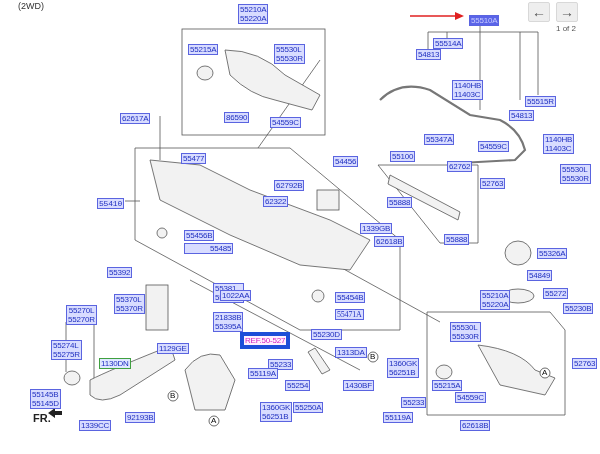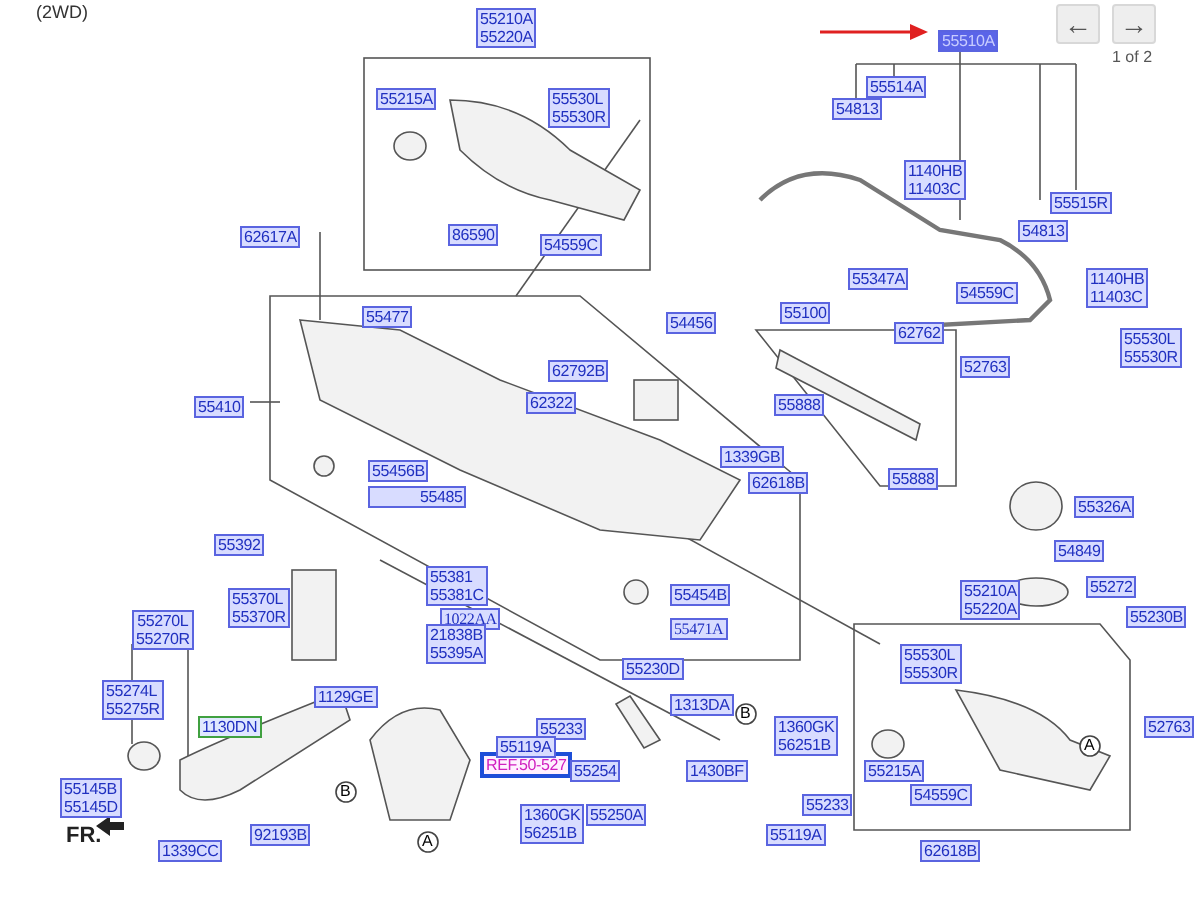--- a/index.html
+++ b/index.html
@@ -2,21 +2,21 @@
 <html><head>
 <meta charset="utf-8">
 <style>
   html, body { margin:0; padding:0; background:#fff; }
   body { width:600px; height:454px; position:relative; overflow:hidden; font-family:"Liberation Sans", sans-serif; }
   #stage { position:absolute; left:0; top:0; width:600px; height:454px; }
   .title { position:absolute; left:18px; top:1px; font-size:9px; color:#333; }
   .lbl { position:absolute; font-size:8px; line-height:9px; color:#2030c0; background:#d8dcff; border:1px solid #5a64e0; padding:0 1px; white-space:nowrap; letter-spacing:-0.2px; cursor:pointer; }
   .lbl.two { display:flex; flex-direction:column; }
   .lbl.hl { background:#5a64e8; color:#c8ccff; }
-  .lbl.ref { color:#d020c0; background:#fff0ff; border:2px solid #1d4ed8;margin-top:44px; }
+  .lbl.ref { color:#d020c0; background:#fff0ff; border:4px solid #1d4ed8; }
   .lbl.grn { border:1px solid #40a040; color:#2030c0; background:#e0e8ff; }
   .nav { position:absolute; top:2px; width:20px; height:18px; background:#eee; border:1px solid #d8d8d8; border-radius:2px; display:flex; align-items:center; justify-content:center; font-size:14px; color:#555; cursor:pointer; }
   .pager { position:absolute; left:556px; top:24px; font-size:8px; color:#555; }
   .fr { position:absolute; left:33px; top:412px; font-size:11px; font-weight:bold; color:#222; }
   svg { position:absolute; left:0; top:0; }
 </style>
 </head>
 <body>
 
 <div id="stage">
@@ -130,21 +130,21 @@
       <div class="lbl" style="left: 424px; top: 134px;"><span>55347A</span></div>
       <div class="lbl" style="left: 390px; top: 151px;"><span>55100</span></div>
       <div class="lbl" style="left: 447px; top: 161px;"><span>62762</span></div>
       <div class="lbl" style="left: 478px; top: 141px;"><span>54559C</span></div>
       <div class="lbl two" style="left: 560px; top: 164px;">
         <span>55530L</span>
         <span>55530R</span>
       </div>
       <div class="lbl" style="left: 274px; top: 180px;"><span>62792B</span></div>
       <div class="lbl" style="left: 480px; top: 178px;"><span>52763</span></div>
-      <div class="lbl" style="left: 97px; top: 198px;"><span>55410</span></div>
+      <div class="lbl" style="left: 97px; top: 198px; font-family: Liberation Mono, monospace;"><span>55410</span></div>
       <div class="lbl" style="left: 263px; top: 196px;"><span>62322</span></div>
       <div class="lbl" style="left: 387px; top: 197px;"><span>55888</span></div>
       <div class="lbl" style="left: 328px; top: 223px; margin-left: 32px;"><span>1339GB</span></div>
       <div class="lbl" style="left: 184px; top: 230px;"><span>55456B</span></div>
       <div class="lbl" style="left: 374px; top: 236px;"><span>62618B</span></div>
       <div class="lbl" style="left: 444px; top: 234px;"><span>55888</span></div>
       <div class="lbl" style="left: 184px; top: 243px; padding-left: 25px;"><span>55485</span></div>
       <div class="lbl" style="left: 537px; top: 248px;"><span>55326A</span></div>
       <div class="lbl" style="left: 107px; top: 267px;"><span>55392</span></div>
       <div class="lbl" style="left: 527px; top: 270px;"><span>54849</span></div>
@@ -155,21 +155,21 @@
       <div class="lbl" style="left: 335px; top: 292px;"><span>55454B</span></div>
       <div class="lbl two" style="left: 480px; top: 290px;">
         <span>55210A</span>
         <span>55220A</span>
       </div>
       <div class="lbl" style="left: 543px; top: 288px;"><span>55272</span></div>
       <div class="lbl two" style="left: 114px; top: 294px;">
         <span>55370L</span>
         <span>55370R</span>
       </div>
-      <div class="lbl" style="left: 220px; top: 304px; font-family: Liberation Serif, serif;"><span>1022AA</span></div>
+      <div class="lbl" style="left: 220px; top: 290px;"><span>1022AA</span></div>
       <div class="lbl two" style="left: 213px; top: 312px;">
         <span>21838B</span>
         <span>55395A</span>
       </div>
       <div class="lbl" style="left: 335px; top: 309px; font-family: Liberation Serif, serif;"><span>55471A</span></div>
       <div class="lbl" style="left: 563px; top: 303px;"><span>55230B</span></div>
       <div class="lbl two" style="left: 66px; top: 305px; align-items: center;">
         <span>55270L</span>
         <span>55270R</span>
       </div>

